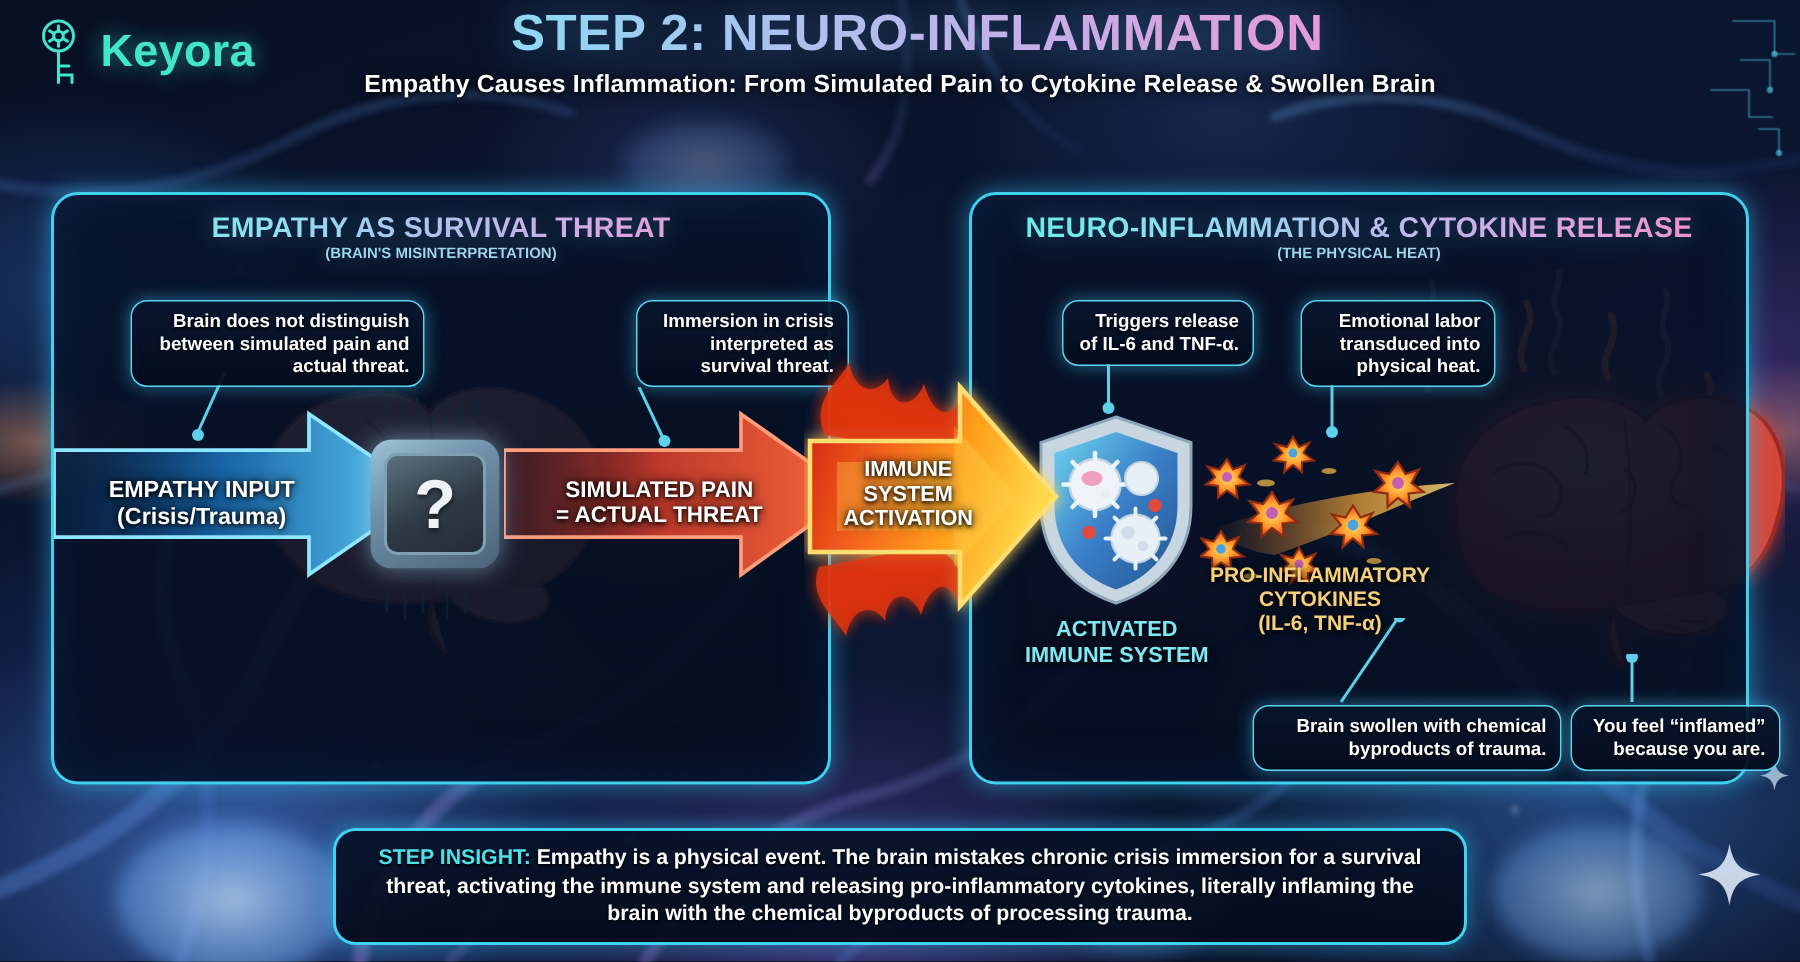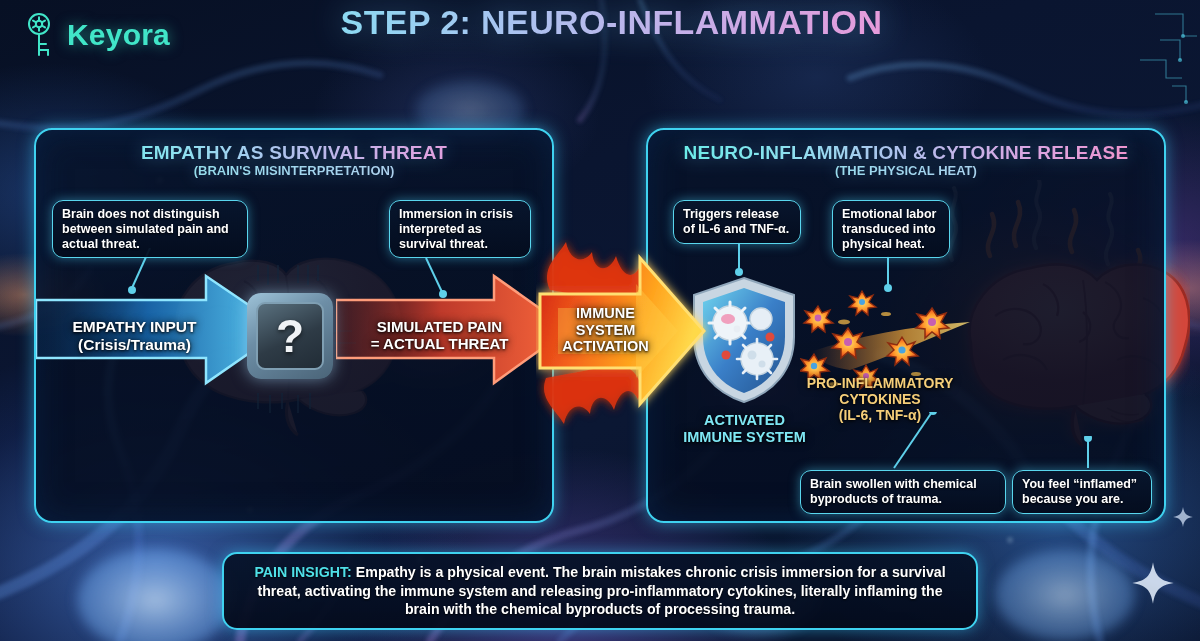--- a/index.html
+++ b/index.html
@@ -67,35 +67,36 @@
   #panel-right { left:646px; top:128px; width:520px; height:395px; }
 
   .panel-head { position:absolute; left:0; top:12px; width:100%; text-align:center; }
   .panel-title {
     font-size:19px; font-weight:800; letter-spacing:.2px; line-height:1.12;
     background:linear-gradient(95deg,#5ff0e6 0%,#8fe0f0 28%,#b6bdec 52%,#dba5e2 74%,#f58ec6 100%);
     -webkit-background-clip:text; background-clip:text; color:transparent;
     filter:drop-shadow(0 0 9px rgba(110,200,255,.4));
   }
   .panel-sub {
-    font-size:13px; font-weight:800; line-height:1.15; margin-top:1px;
+    font-size:10px; font-weight:800; line-height:1.15; margin-top:1px;
     background:linear-gradient(95deg,#7fe7e2 0%,#9fd8ee 45%,#bcc5ea 100%);
     -webkit-background-clip:text; background-clip:text; color:transparent;
     filter:drop-shadow(0 0 8px rgba(110,200,255,.35));
   }
 
   
   .callout {
     position:absolute; z-index:8;
     border:1.6px solid #59d6ee; border-radius:11px;
     background:linear-gradient(180deg, rgba(8,22,46,.93), rgba(4,12,30,.95));
     box-shadow:0 0 11px rgba(70,200,240,.5);
     color:#fff; font-size:12.5px; font-weight:700; line-height:1.18;
-    padding:6px 9px; text-align:left;
+    padding:6px 9px; text-align:right;
     text-shadow:0 1px 2px rgba(0,0,0,.95);
+    margin-left:35px;
   }
   .leader { position:absolute; z-index:7; }
 
   
   .brain-left {
     position:absolute; left:148px; top:243px; width:276px; height:196px; z-index:4;
   }
   .brain-right {
     position:absolute; left:955px; top:248px; width:235px; height:200px; z-index:4;
   }
@@ -246,20 +247,21 @@
         <path d="M19.8 10.4 L23 8.6"></path>
     </g>
   </svg>
   <span class="logo-text">Keyora</span>
 </div>
 
 <div class="title-wrap">
   <div class="title">
     <span>STEP 2: NEURO-INFLAMMATION</span>
   </div>
+  <div class="subtitle">Empathy Causes Inflammation: From Simulated Pain to Cytokine Release &amp; Swollen Brain</div>
 </div>
 
 <section class="panel" id="panel-left">
   <div class="panel-head">
     <div class="panel-title">EMPATHY AS SURVIVAL THREAT</div>
     <div class="panel-sub">(BRAIN'S MISINTERPRETATION)</div>
   </div>
 </section>
 
 <svg class="brain-left" viewBox="0 0 276 196">
@@ -563,21 +565,21 @@
 </div>
 
 <div class="callout" style="left:673px; top:200px; width:128px;">
   <span>Triggers release of IL-6 and TNF-α.</span>
 </div>
 <svg class="leader" style="left:725px; top:242px; width:30px; height:40px;" viewBox="0 0 30 40">
   <path d="M14 0 V28" stroke="#5fd0ea" stroke-width="2" fill="none"></path>
     <circle cx="14" cy="30" r="4" fill="#5fd0ea"></circle>
 </svg>
 
-<div class="callout" style="left:832px; top:200px; width:118px;">
+<div class="callout" style="left:832px; top:200px; width:130px;">
   <span>Emotional labor transduced into physical heat.</span>
 </div>
 <svg class="leader" style="left:866px; top:256px; width:40px; height:42px;" viewBox="0 0 40 42">
   <path d="M22 0 V30" stroke="#5fd0ea" stroke-width="2" fill="none"></path>
     <circle cx="22" cy="32" r="4" fill="#5fd0ea"></circle>
 </svg>
 
 <div class="callout" style="left:800px; top:470px; width:206px;">
   <span>Brain swollen with chemical byproducts of trauma.</span>
 </div>
@@ -589,15 +591,15 @@
 <div class="callout" style="left:1012px; top:470px; width:140px;">
   <span>You feel “inflamed” because you are.</span>
 </div>
 <svg class="leader" style="left:1068px; top:436px; width:40px; height:40px;" viewBox="0 0 40 40">
   <path d="M20 0 L20 32" stroke="#5fd0ea" stroke-width="2" fill="none"></path>
     <circle cx="20" cy="2" r="4" fill="#5fd0ea"></circle>
 </svg>
 
 <div id="core">
   <div id="core-text">
-    <span class="kw">PAIN INSIGHT:</span><span> Empathy is a physical event. The brain mistakes chronic crisis immersion for a survival threat, activating the immune system and releasing pro-inflammatory cytokines, literally inflaming the brain with the chemical byproducts of processing trauma.</span>
+    <span class="kw">STEP INSIGHT:</span><span> Empathy is a physical event. The brain mistakes chronic crisis immersion for a survival threat, activating the immune system and releasing pro-inflammatory cytokines, literally inflaming the brain with the chemical byproducts of processing trauma.</span>
   </div>
 </div>
 
 </body></html>

